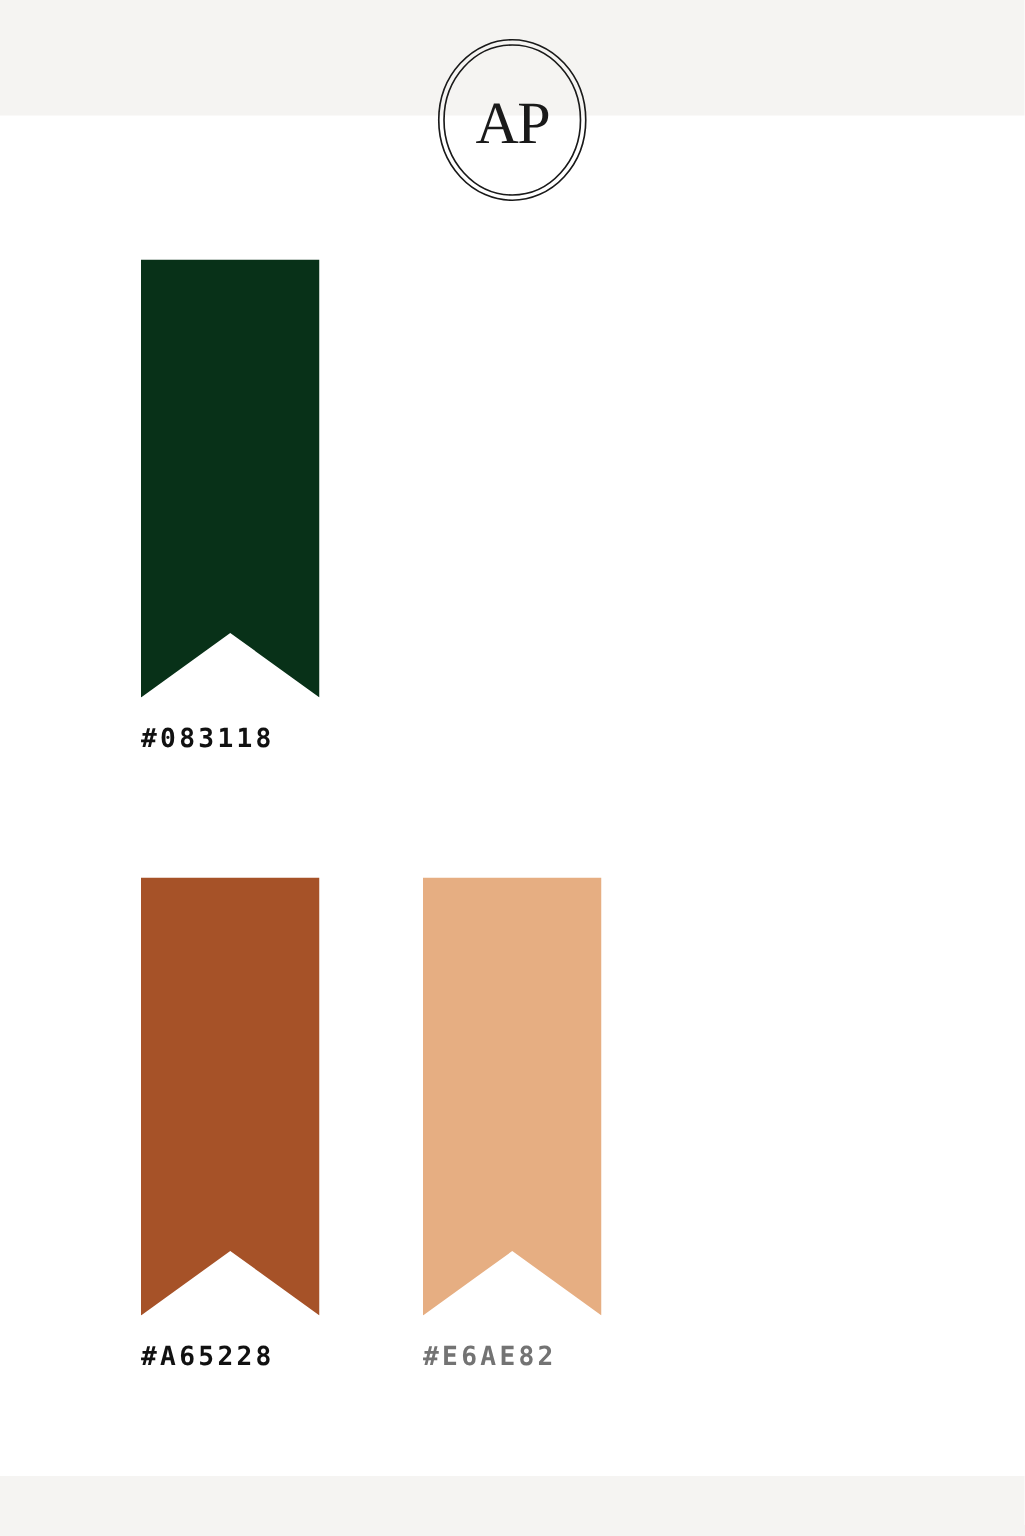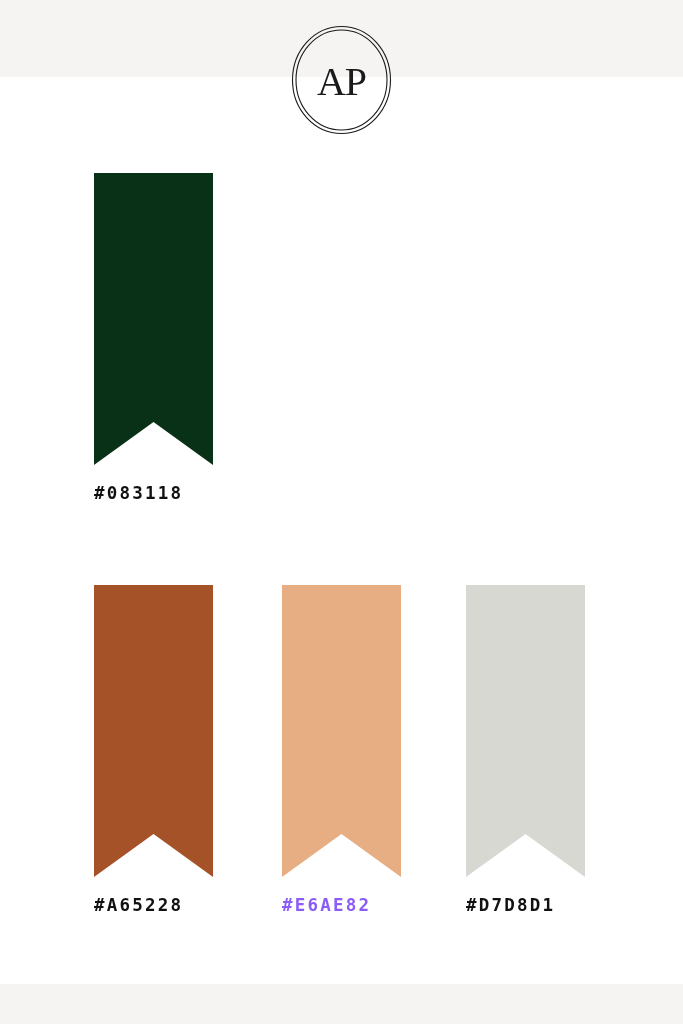--- a/index.html
+++ b/index.html
@@ -108,23 +108,17 @@
     <svg class="ribbon" viewBox="0 0 119 292" preserveAspectRatio="none">
       <path id="rib3" d="M0,0 H119 V292 L59.5,249 L0,292 Z" fill="#A65228"></path>
     </svg>
     <span class="hexlabel" style="color: rgb(17, 17, 17);">#A65228</span>
   </div>
 
   <div class="swatch col-1 row-1">
     <svg class="ribbon" viewBox="0 0 119 292" preserveAspectRatio="none">
       <path id="rib4" d="M0,0 H119 V292 L59.5,249 L0,292 Z" fill="#E6AE82"></path>
     </svg>
-    <span class="hexlabel" style="color: #8b5cf6;">#E6AE82</span>
+    <span class="hexlabel" style="color: #737373;">#E6AE82</span>
   </div>
 
-  <div class="swatch col-2 row-1">
-    <svg class="ribbon" viewBox="0 0 119 292" preserveAspectRatio="none">
-      <path id="rib5" d="M0,0 H119 V292 L59.5,249 L0,292 Z" fill="#D7D8D1"></path>
-    </svg>
-    <span class="hexlabel" style="color: rgb(17, 17, 17);">#D7D8D1</span>
-  </div>
 
 </div>
 
 </body></html>

